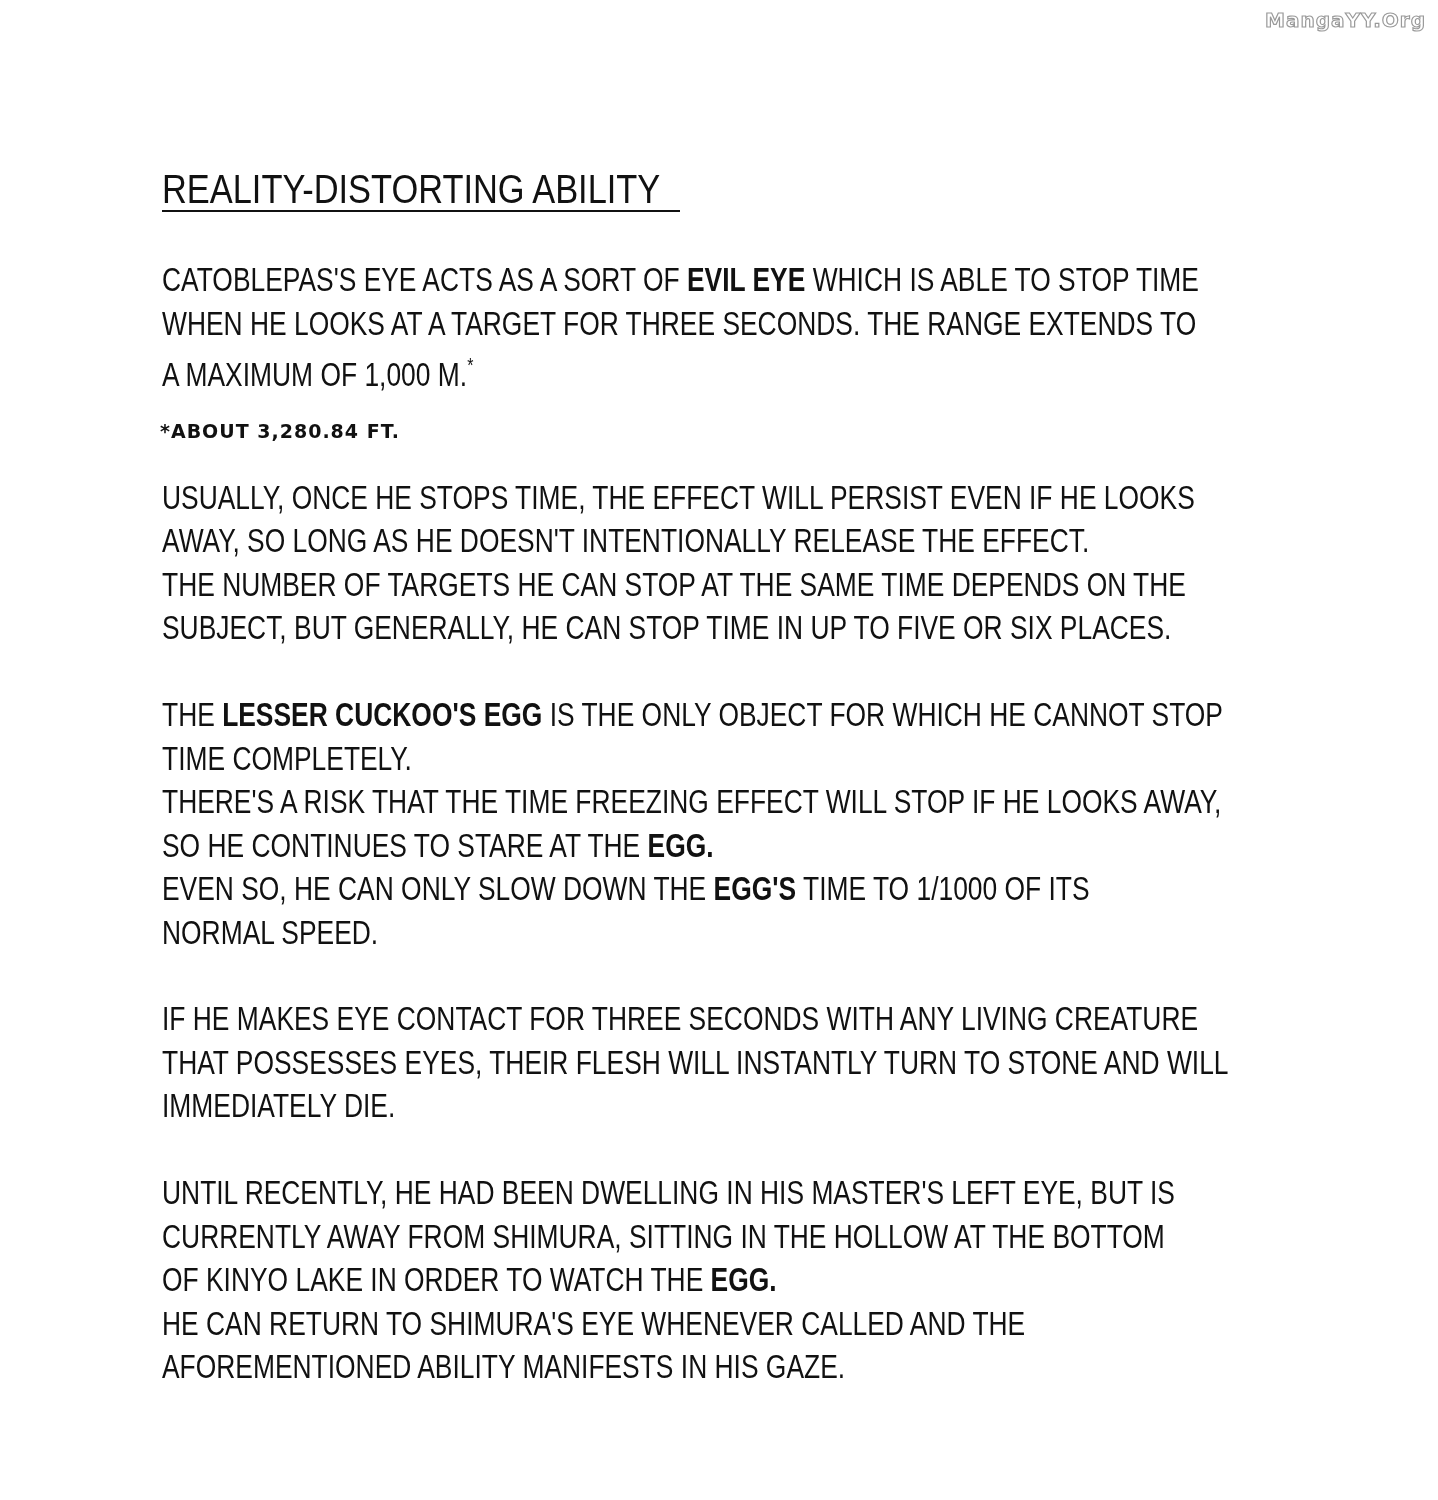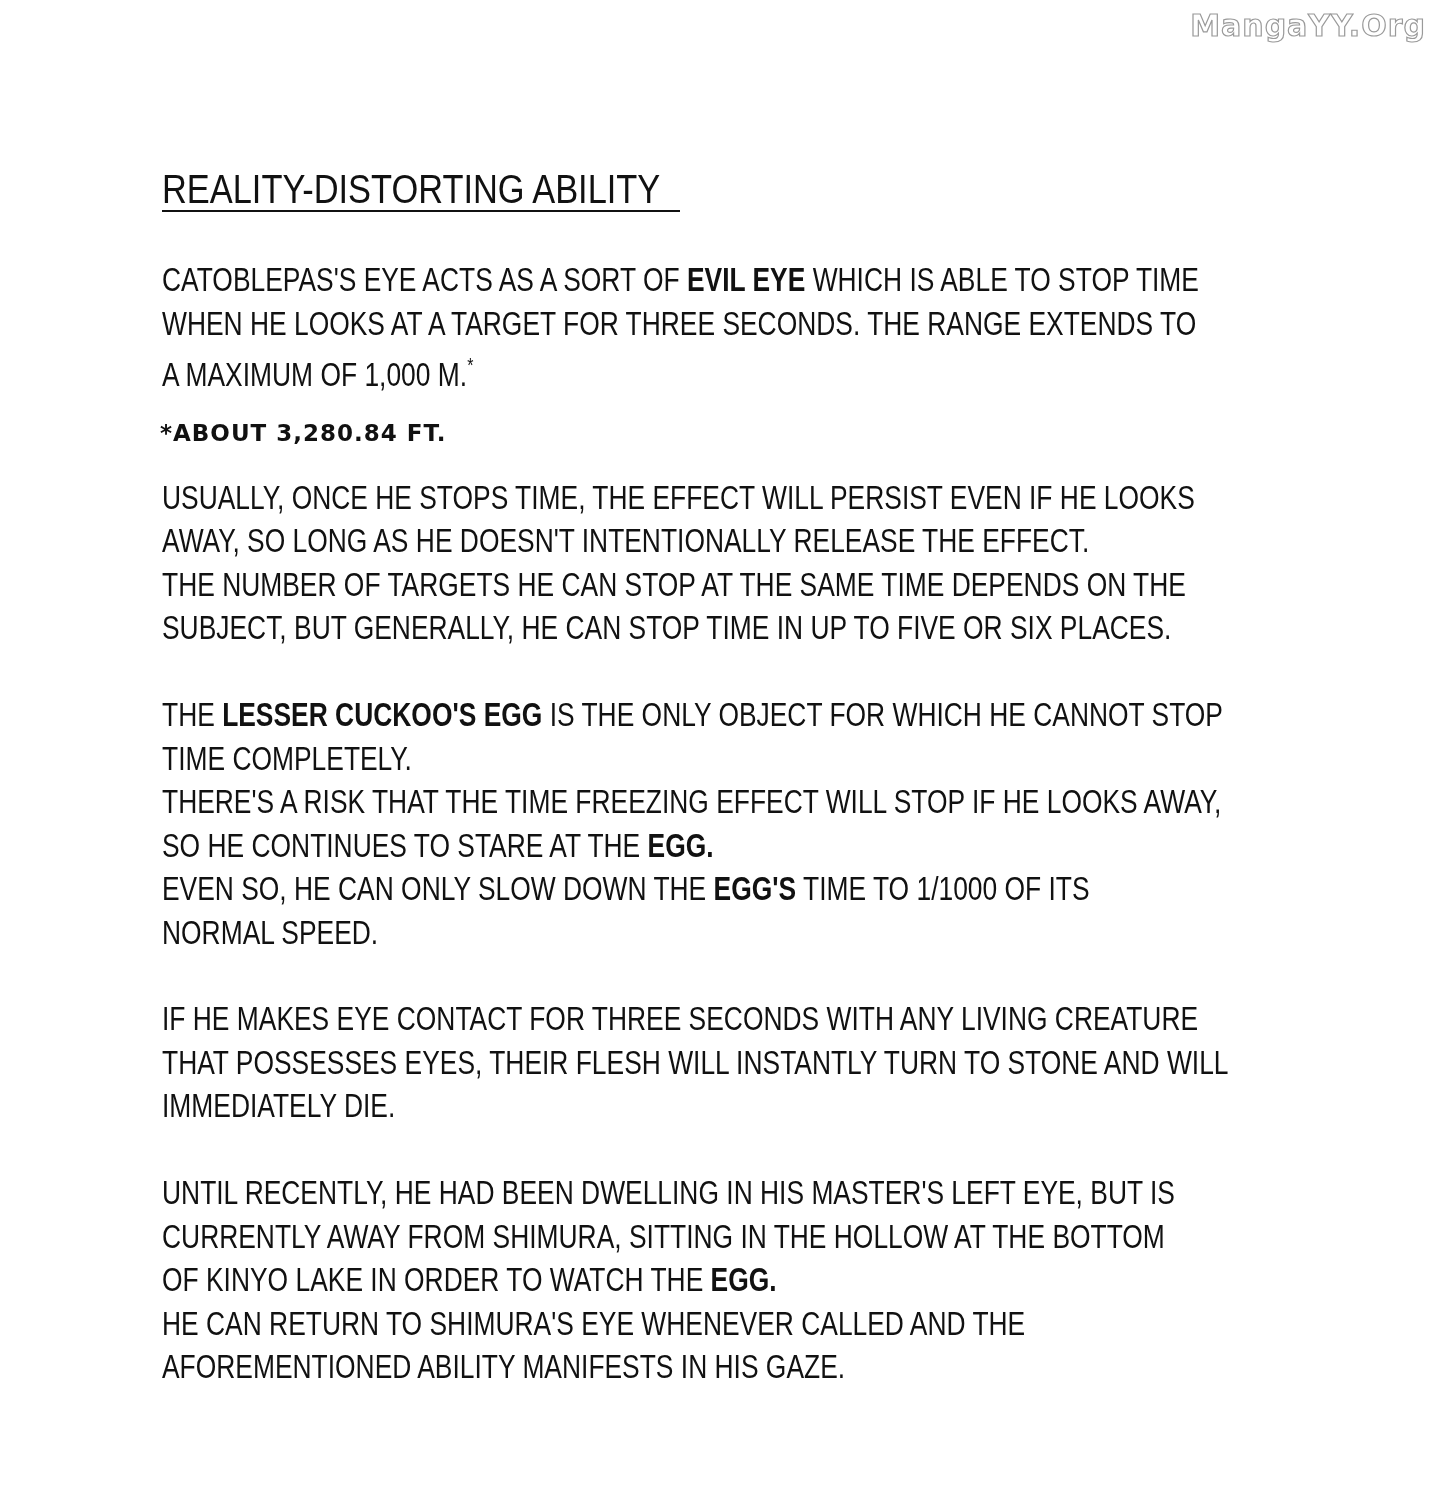--- a/index.html
+++ b/index.html
@@ -1,22 +1,22 @@
 <!DOCTYPE html>
 <html><head>
   <meta charset="utf-8">
   <style>
     html, body { margin: 0; padding: 0; background: #ffffff; }
     body { width: 1438px; height: 1500px; position: relative; overflow: hidden; font-family: "Liberation Sans", sans-serif; color: #111111; }
-    .watermark { position: absolute; top: 8px; right: 12px; font-family: "DejaVu Sans", sans-serif; font-size: 30px; font-weight: bold; color: #ffffff; -webkit-text-stroke: 1.2px #9a9a9a; letter-spacing: 1px; }
+    .watermark { position: absolute; top: 8px; right: 12px; font-family: "DejaVu Sans", sans-serif; font-size: 20px; font-weight: bold; color: #ffffff; -webkit-text-stroke: 1.2px #9a9a9a; letter-spacing: 1px; }
     .title { position: absolute; left: 162px; top: 166px; font-size: 40px; line-height: 46px; white-space: nowrap; transform-origin: left top; transform: scaleX(0.86); }
     .title-underline { position: absolute; left: 162px; top: 210px; width: 518px; height: 2px; background: #111111; }
     .line { position: absolute; left: 162px; white-space: nowrap; font-size: 33px; line-height: 40px; transform-origin: left top; transform: scaleX(0.80); }
     .line b { font-weight: bold; }
-    .footnote { position: absolute; left: 160px; top: 420px; font-family: "DejaVu Sans", sans-serif; font-weight: bold; font-size: 23px; letter-spacing: 1px; white-space: nowrap; }
+    .footnote { position: absolute; left: 160px; top: 420px; font-family: "DejaVu Sans", sans-serif; font-weight: bold; font-size: 19px; letter-spacing: 1px; white-space: nowrap; }
     .asterisk { font-size: 20px; vertical-align: super; position: relative; top: -2px; }
   </style>
 </head>
 <body>
 
 <div class="watermark">MangaYY.Org</div>
 
 <div class="title">REALITY-DISTORTING ABILITY</div>
 <div class="title-underline"></div>
 

